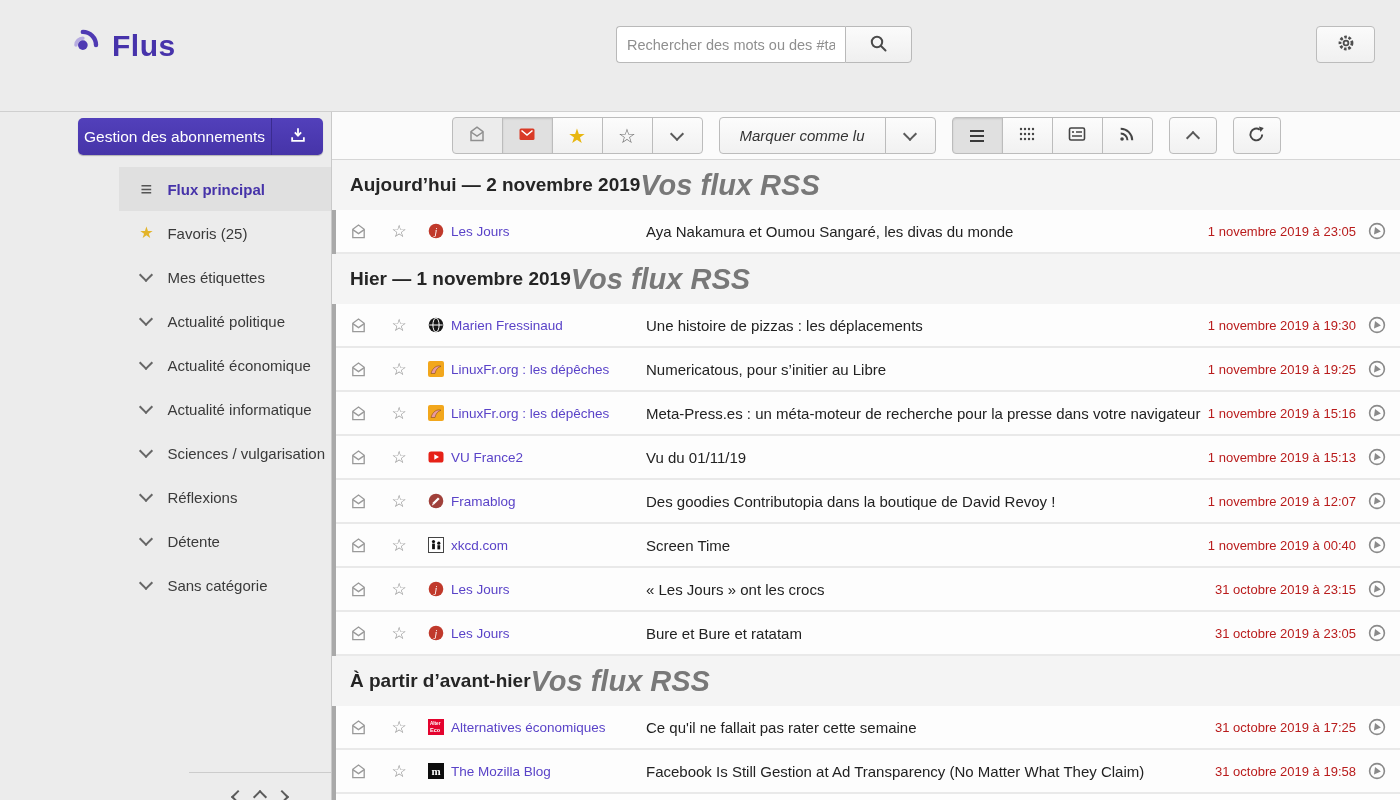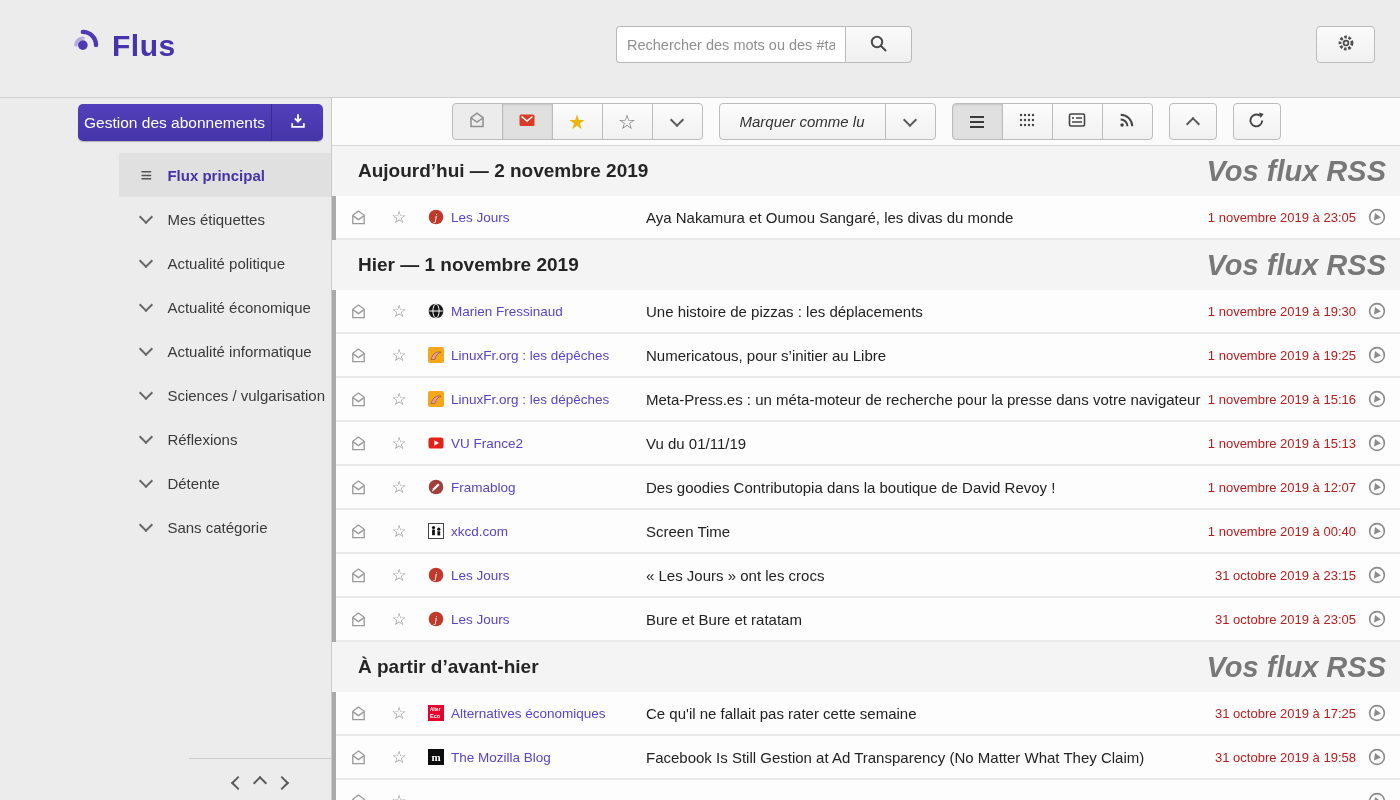--- a/index.html
+++ b/index.html
@@ -1,21 +1,21 @@
 <!DOCTYPE html>
 <html><head>
 <meta charset="utf-8">
 <style>
   html,body{margin:0;padding:0;width:1400px;height:800px;overflow:hidden;
     font-family:"Liberation Sans",sans-serif;background:#f4f4f4;}
   *{box-sizing:border-box;}
   button{font-family:inherit;cursor:pointer;}
 
   
-  .topbar{position:relative;height:98px;background:#ececec;border-bottom:1px solid #cfcfcf;}
+  .topbar{position:relative;height:112px;background:#ececec;border-bottom:1px solid #cfcfcf;}
   .logo{position:absolute;left:68px;top:24px;display:flex;align-items:center;gap:8px;}
   .logo-text{font-size:30px;font-weight:bold;color:#4733ab;letter-spacing:.5px;}
   .searchbar{position:absolute;left:616px;top:26px;display:flex;height:37px;}
   .search-input{width:229px;height:37px;border:1px solid #b9b9b9;border-right:none;
     border-radius:4px 0 0 4px;padding:0 10px;font-size:14.5px;color:#333;background:#fff;outline:none;}
   .search-input::placeholder{color:#8f8f8f;}
   .search-btn{width:67px;height:37px;border:1px solid #b9b9b9;border-radius:0 4px 4px 0;
     background:linear-gradient(#fbfbfb,#efefef);display:flex;align-items:center;justify-content:center;}
   .gear-btn{position:absolute;right:25px;top:26px;width:59px;height:37px;border:1px solid #bcbcbc;
     border-radius:4px;background:linear-gradient(#fbfbfb,#f0f0f0);display:flex;align-items:center;justify-content:center;}
@@ -63,22 +63,22 @@
   .tbtn.single{border-radius:4px;min-width:48px;}
   .tbtn.semi{background:#ececec;}
   .tbtn.active{background:#e0e0e0;box-shadow:inset 0 1px 2px rgba(0,0,0,.12);}
   .glyph-star-filled{font-size:20px;color:#e8b711;line-height:1;}
   .glyph-star-outline{font-size:20px;color:#6e6e6e;line-height:1;}
   .bars{width:14px;height:2px;background:#3a3a3a;box-shadow:0 -5px 0 #3a3a3a,0 5px 0 #3a3a3a;}
   .mark-main{min-width:167px;}
 
   
   .list{flex:1;overflow:hidden;}
-  .section-header{height:50px;display:flex;align-items:center;justify-content:space-between;
-    padding:0 14px 0 26px;}
+  .section-header{height:50px;display:flex;align-items:center;justify-content:flex-start;
+    padding:0 14px 0 18px;}
   .section-title{font-size:19px;font-weight:bold;color:#252525;}
   .watermark{font-size:29px;font-weight:bold;font-style:italic;color:#787878;}
   .rows{border-left:4px solid #a9a9a9;}
   .row{height:44px;background:#fdfdfd;border-bottom:2px solid #e9e9e9;
     display:flex;align-items:center;padding-left:12px;}
   .row-btn{background:none;border:none;padding:0;display:flex;align-items:center;justify-content:center;}
   .mark-read{width:20px;margin-right:21px;}
   .star-btn{width:20px;margin-right:19px;font-size:17px;color:#8a8a8a;line-height:1;}
   .favicon{width:16px;height:16px;margin-right:7px;flex:none;display:flex;}
   .feed-link{width:195px;font-size:13.5px;color:#5a43c8;text-decoration:none;
@@ -139,20 +139,24 @@
             </svg>
           </span>
         </button>
       </div>
       <nav class="side-nav" id="side-nav">
   <button class="side-item selected">
     <span class="side-icon icon-menu"></span>
     <span class="side-label">Flux principal</span>
   </button>
 
+  <button class="side-item">
+    <span class="side-icon icon-star"></span>
+    <span class="side-label">Favoris (25)</span>
+  </button>
 
   <button class="side-item">
     <span class="side-icon icon-chevron-down"></span>
     <span class="side-label">Mes étiquettes</span>
   </button>
 
   <button class="side-item">
     <span class="side-icon icon-chevron-down"></span>
     <span class="side-label">Actualité politique</span>
   </button>

